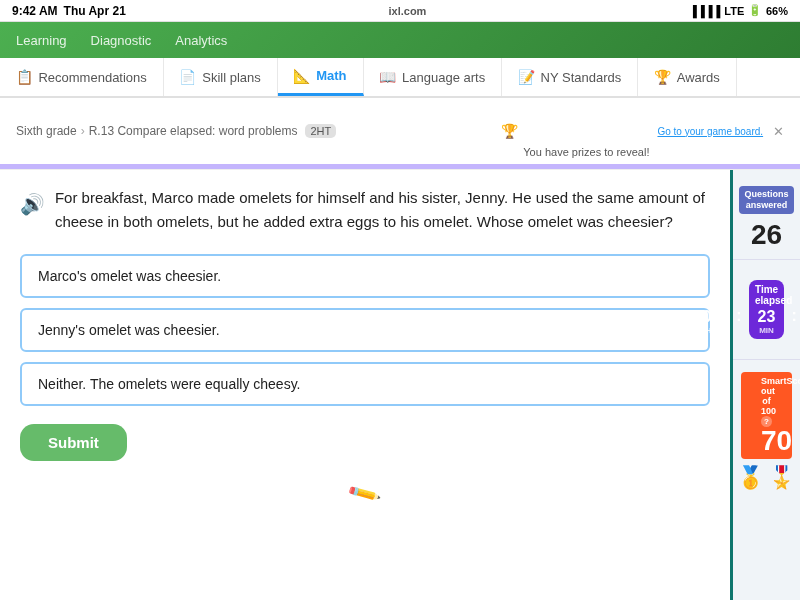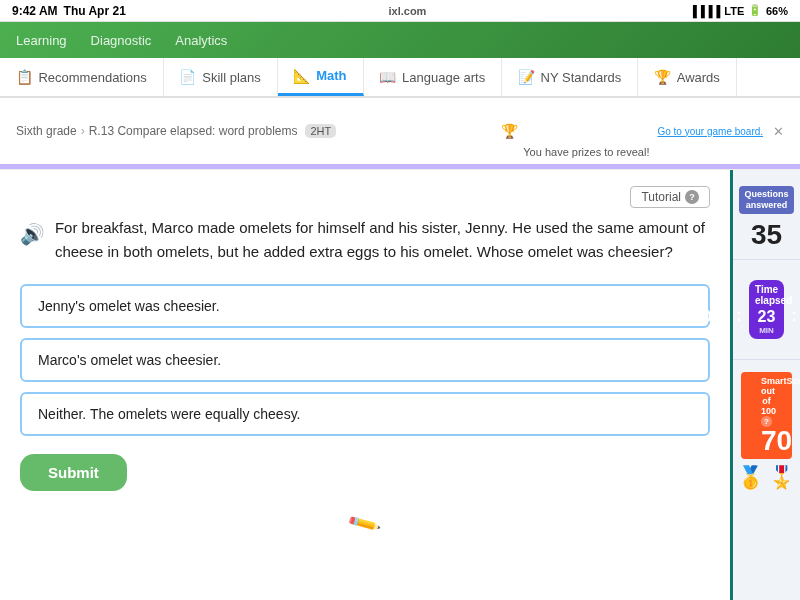--- a/index.html
+++ b/index.html
@@ -284,38 +284,32 @@
     <span style="font-size:11px; color:#555;margin-top:42px;">You have prizes to reveal!</span>
     <a href="#" style="font-size:10px; color:#2196f3; margin-left:4px;">Go to your game board.</a>
     <span style="cursor:pointer; color:#999; font-size:13px; margin-left:6px;">✕</span>
   </div>
 </div>
 
 <div class="main-layout">
 
   <div class="question-area">
 
-    <div class="tutorial-row">
-      <button class="tutorial-btn">
-        <span>Tutorial</span>
-        <span style="background:#999;color:#fff;border-radius:50%;width:14px;height:14px;display:inline-flex;align-items:center;justify-content:center;font-size:9px;font-weight:700;">?</span>
-      </button>
-    </div>
 
     <div class="question-text">
       <span class="speaker-icon">🔊</span>
       <span>For breakfast, Marco made omelets for himself and his sister, Jenny. He used the same amount of cheese in both omelets, but he added extra eggs to his omelet. Whose omelet was cheesier?</span>
     </div>
 
     <div class="answer-option">
+      <span>Marco's omelet was cheesier.</span>
+    </div>
+
+    <div class="answer-option">
       <span>Jenny's omelet was cheesier.</span>
-    </div>
-
-    <div class="answer-option">
-      <span>Marco's omelet was cheesier.</span>
     </div>
 
     <div class="answer-option">
       <span>Neither. The omelets were equally cheesy.</span>
     </div>
 
     <button class="submit-btn">
       <span>Submit</span>
     </button>
 
@@ -325,21 +319,21 @@
     </div>
 
   </div>
 
   <div class="sidebar">
 
     <div class="sidebar-section">
       <div style="background:#5c6bc0;color:#fff;border-radius:4px;padding:3px 5px;margin:0 2px 4px 2px;">
         <div style="font-size:9px;font-weight:700;line-height:1.2;">Questions<br>answered</div>
       </div>
-      <div class="sidebar-number">35</div>
+      <div class="sidebar-number">26</div>
     </div>
 
     <div class="sidebar-section">
       <div class="time-box">
         <div class="time-label">Time<br>elapsed</div>
         <div class="time-digits">
           <div class="time-col">
             <div>00</div>
             <div class="time-unit">HR</div>
           </div>

